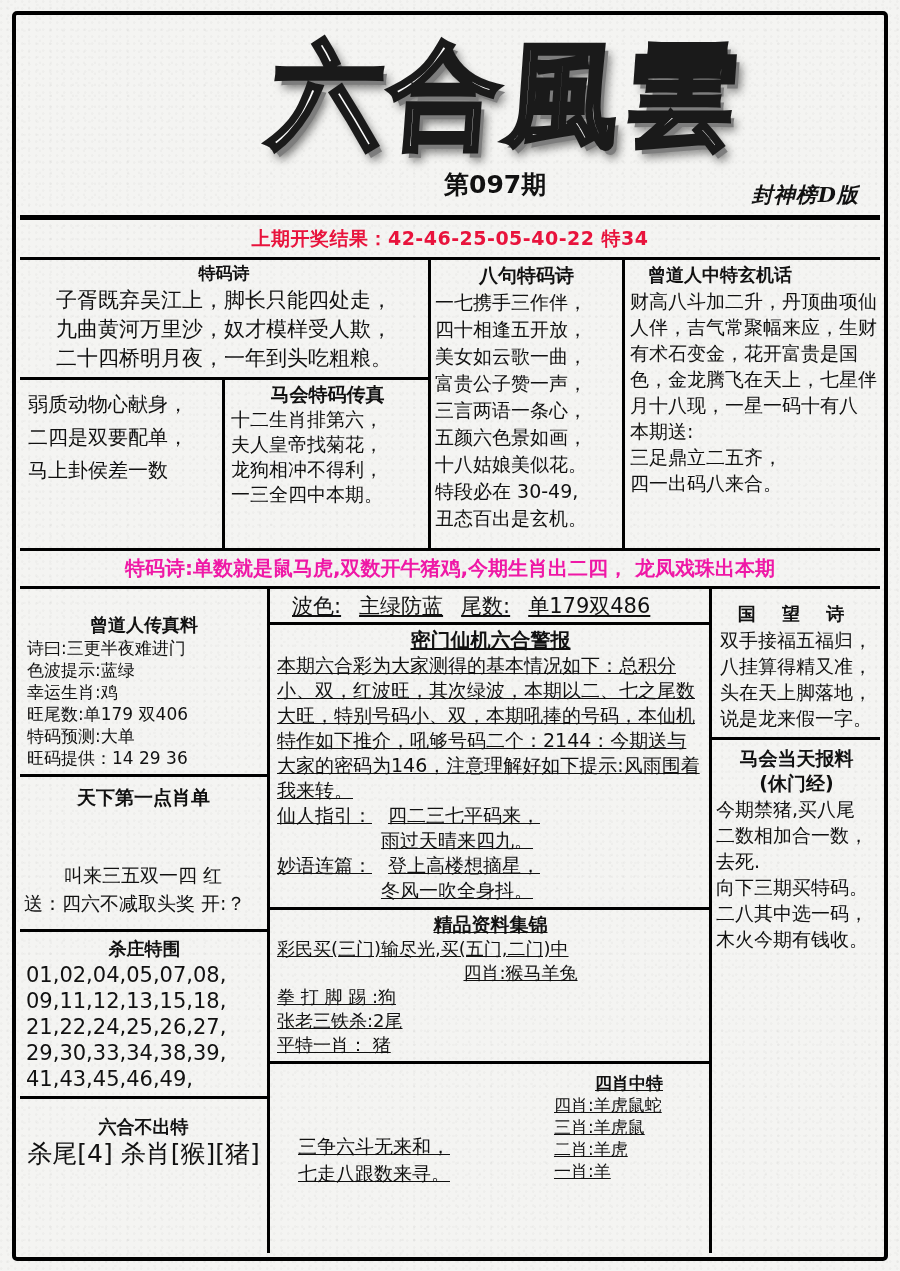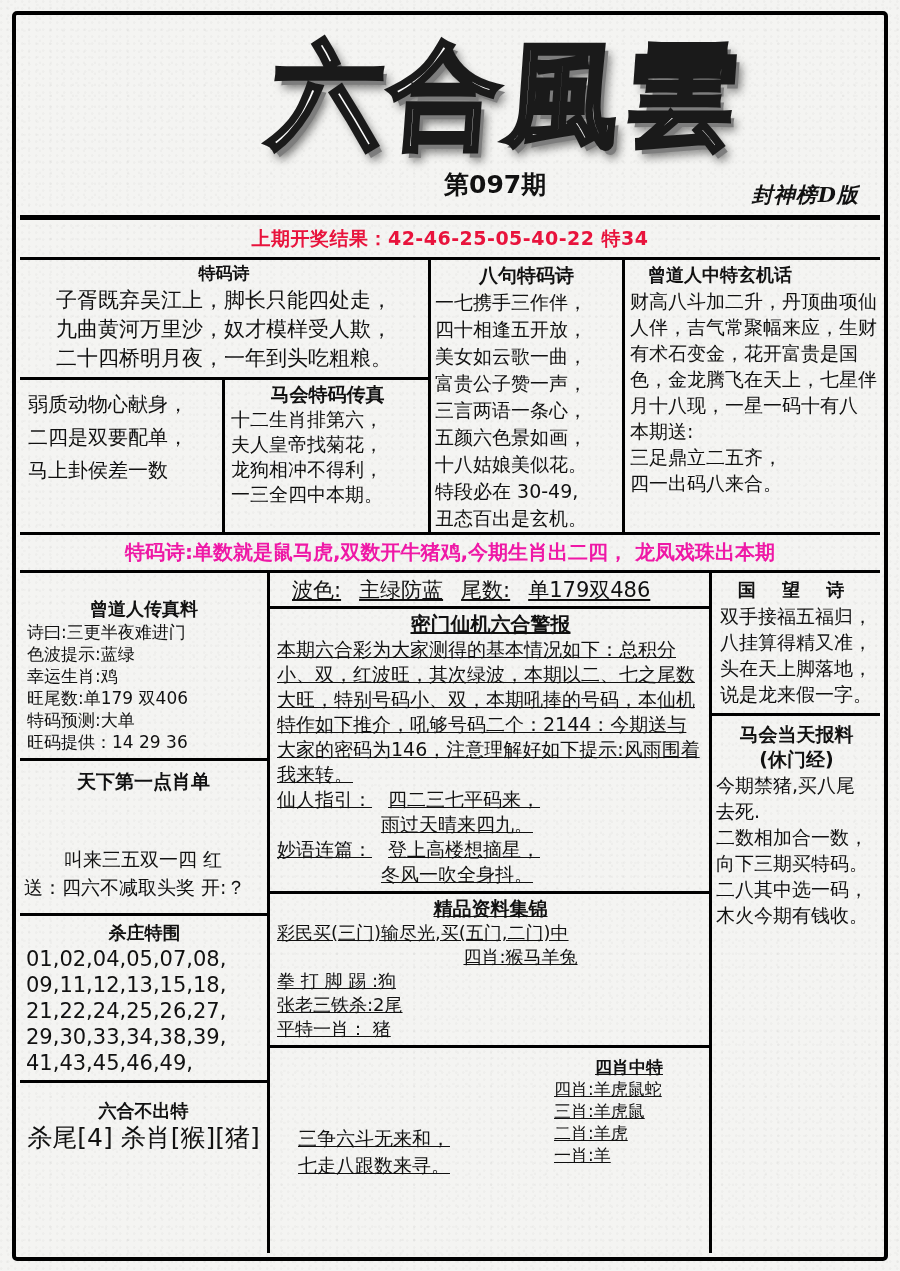--- a/index.html
+++ b/index.html
@@ -59,21 +59,21 @@
   .lastdraw{
     flex:0 0 auto;height:37px;display:flex;align-items:center;justify-content:center;
     border-bottom:3px solid #000;
     color:#e8133c;font-weight:bold;font-size:19px;letter-spacing:.5px;
   }
 
   
   .poemrow{flex:0 0 auto;display:flex;border-bottom:3px solid #000;}
   .pz-left{width:411px;border-right:3px solid #000;box-sizing:border-box;
            display:flex;flex-direction:column;}
-  .pz-mid{width:194px;border-right:3px solid #000;box-sizing:border-box;padding:2px 4px 0 4px;}
+  .pz-mid{width:194px;border-right:3px solid #000;box-sizing:border-box;padding:2px 4px 16px 4px;}
   .pz-right{flex:1;box-sizing:border-box;padding:2px 3px 0 5px;}
 
   .tmshi{border-bottom:3px solid #000;padding:2px 4px 4px 4px;}
   .tmshi .hd{text-align:center;font-size:17px;font-weight:bold;margin-bottom:1px;}
   .tmshi .ln{font-size:21px;line-height:29px;text-align:center;white-space:nowrap;}
 
   .subrow{display:flex;flex:1;}
   .sub-a{width:205px;box-sizing:border-box;border-right:3px solid #000;
          padding:8px 6px 4px 8px;}
   .sub-b{flex:1;box-sizing:border-box;padding:2px 4px 2px 6px;}
@@ -139,21 +139,21 @@
   .jpzl .r{text-align:center;padding-left:60px;}
 
   .szld{display:flex;padding:8px 5px 6px 8px;flex:1;}
   .szld .lft{flex:1;display:flex;flex-direction:column;justify-content:center;padding-left:20px;}
   .szld .lft .ln{font-size:19px;line-height:27px;white-space:nowrap;}
   .szld .rgt{width:150px;}
   .szld .rgt .hd{text-align:center;font-size:17px;font-weight:bold;line-height:22px;}
   .szld .rgt .ln{font-size:17px;line-height:22px;white-space:nowrap;}
 
   
-  .gwshi{padding:4px 4px 6px 4px;}
+  .gwshi{padding:12px 4px 6px 4px;}
   .gwshi .hd{text-align:center;font-size:18px;font-weight:bold;letter-spacing:10px;line-height:26px;}
   .gwshi .ln{text-align:center;font-size:19px;line-height:26px;white-space:nowrap;}
 
   .mdbh{padding:10px 4px 8px 4px;}
   .mdbh .ln{text-align:center;font-size:19px;line-height:26px;white-space:nowrap;}
   .mdbh .ans{text-align:center;font-size:19px;line-height:30px;padding-top:6px;white-space:nowrap;}
 
   .mhdt{padding:6px 3px 6px 4px;flex:1;}
   .mhdt .hd{text-align:center;font-size:19px;font-weight:bold;line-height:25px;}
   .mhdt .ln{font-size:19px;line-height:26px;white-space:nowrap;}
@@ -308,22 +308,22 @@
           <div class="hd">国 望 诗</div>
           <div class="ln">双手接福五福归，</div>
           <div class="ln">八挂算得精又准，</div>
           <div class="ln">头在天上脚落地，</div>
           <div class="ln">说是龙来假一字。</div>
         </div>
         <div class="cell mhdt">
           <div class="hd">马会当天报料</div>
           <div class="hd">(休门经)</div>
           <div class="ln">今期禁猪,买八尾</div>
+          <div class="ln">二数相加合一数，</div>
           <div class="ln">去死.</div>
-          <div class="ln">二数相加合一数，</div>
           <div class="ln">向下三期买特码。</div>
           <div class="ln">二八其中选一码，</div>
           <div class="ln">木火今期有钱收。</div>
         </div>
       </div>
 
     </div>
   </div>
 </div>
 

